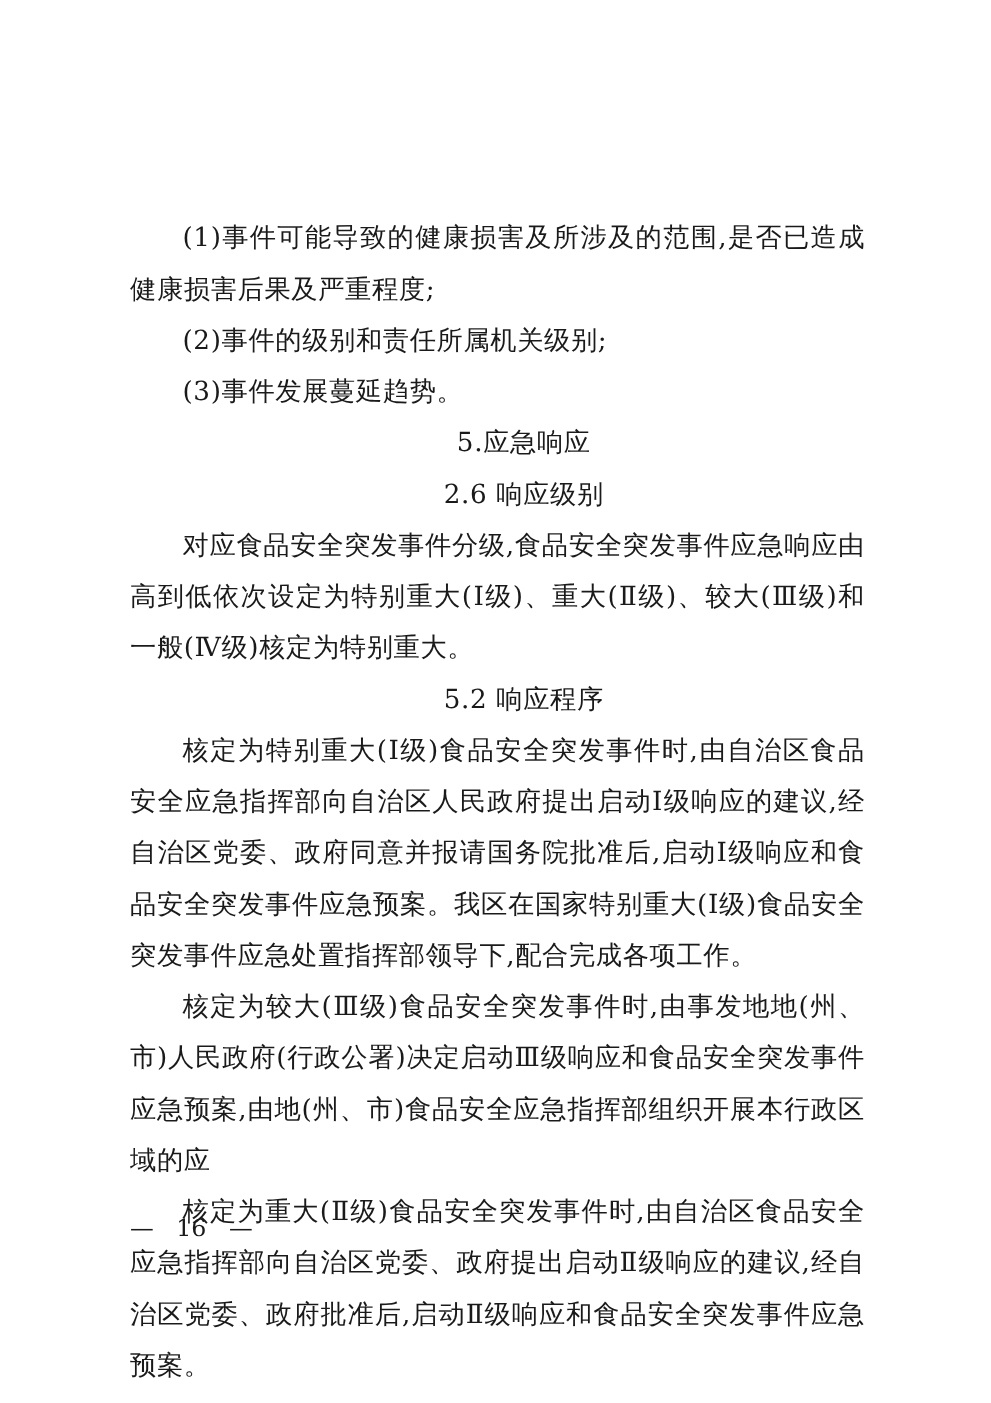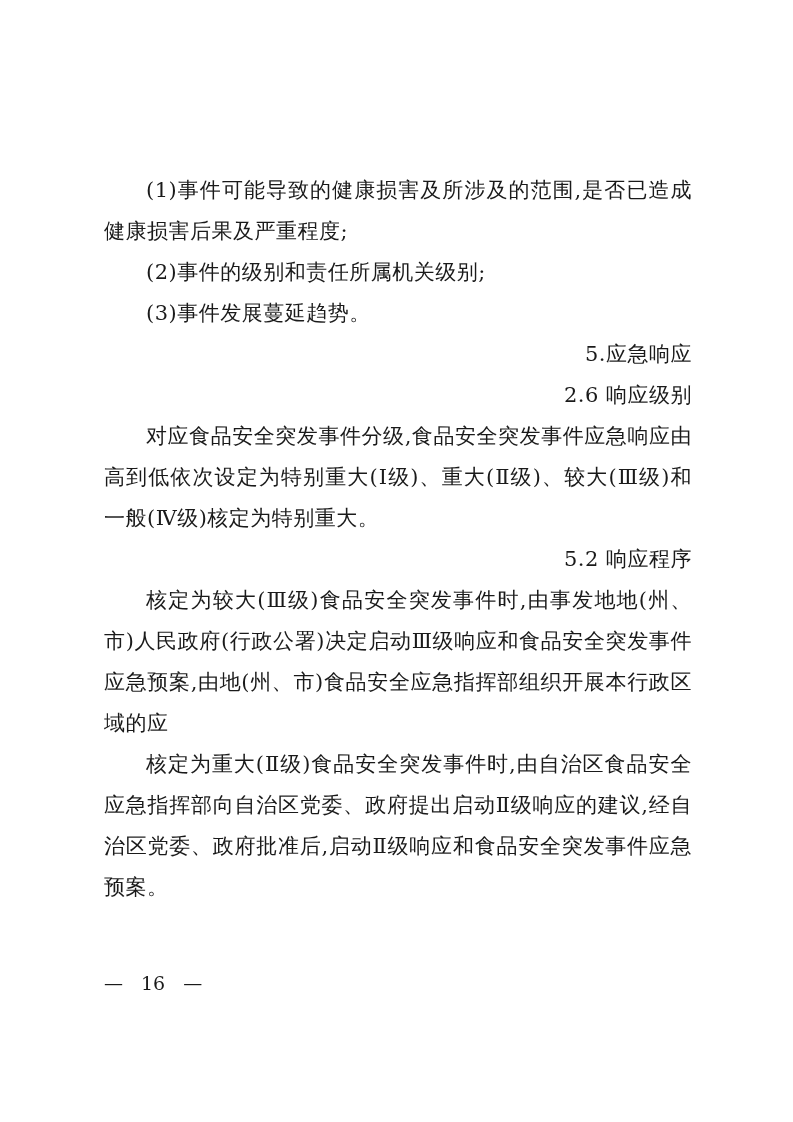--- a/index.html
+++ b/index.html
@@ -31,21 +31,21 @@
     margin: 0;
     font-size: 21px;
     line-height: 41px;
     text-indent: 2em;
     text-align: justify;
     text-justify: inter-character;
     letter-spacing: 0.5px;
     word-break: break-all;
   }
   .heading {
-    text-align: right;
+    text-align: center;
   }
   .footer {
     position: absolute;
     left: 104px;
     top: 971px;
     font-size: 19px;
     line-height: 24px;
     color: #1a1a1a;
     white-space: nowrap;
   }
@@ -65,20 +65,21 @@
 <div class="page">
 
   <div class="text-block">
     <p class="para">(1)事件可能导致的健康损害及所涉及的范围,是否已造成健康损害后果及严重程度;</p>
     <p class="para">(2)事件的级别和责任所属机关级别;</p>
     <p class="para">(3)事件发展蔓延趋势。</p>
     <p class="para heading">5.应急响应</p>
     <p class="para heading">2.6 响应级别</p>
     <p class="para">对应食品安全突发事件分级,食品安全突发事件应急响应由高到低依次设定为特别重大(Ⅰ级)、重大(Ⅱ级)、较大(Ⅲ级)和一般(Ⅳ级)核定为特别重大。</p>
     <p class="para heading">5.2 响应程序</p>
+    <p class="para">核定为特别重大(Ⅰ级)食品安全突发事件时,由自治区食品安全应急指挥部向自治区人民政府提出启动Ⅰ级响应的建议,经自治区党委、政府同意并报请国务院批准后,启动Ⅰ级响应和食品安全突发事件应急预案。我区在国家特别重大(Ⅰ级)食品安全突发事件应急处置指挥部领导下,配合完成各项工作。</p>
     <p class="para">核定为较大(Ⅲ级)食品安全突发事件时,由事发地地(州、市)人民政府(行政公署)决定启动Ⅲ级响应和食品安全突发事件应急预案,由地(州、市)食品安全应急指挥部组织开展本行政区域的应</p>
     <p class="para">核定为重大(Ⅱ级)食品安全突发事件时,由自治区食品安全应急指挥部向自治区党委、政府提出启动Ⅱ级响应的建议,经自治区党委、政府批准后,启动Ⅱ级响应和食品安全突发事件应急预案。</p>
   </div>
 
   <div class="footer">
     <span class="dash">—</span><span class="pagenum">16</span><span class="dash">—</span>
   </div>
 
 </div>
 

